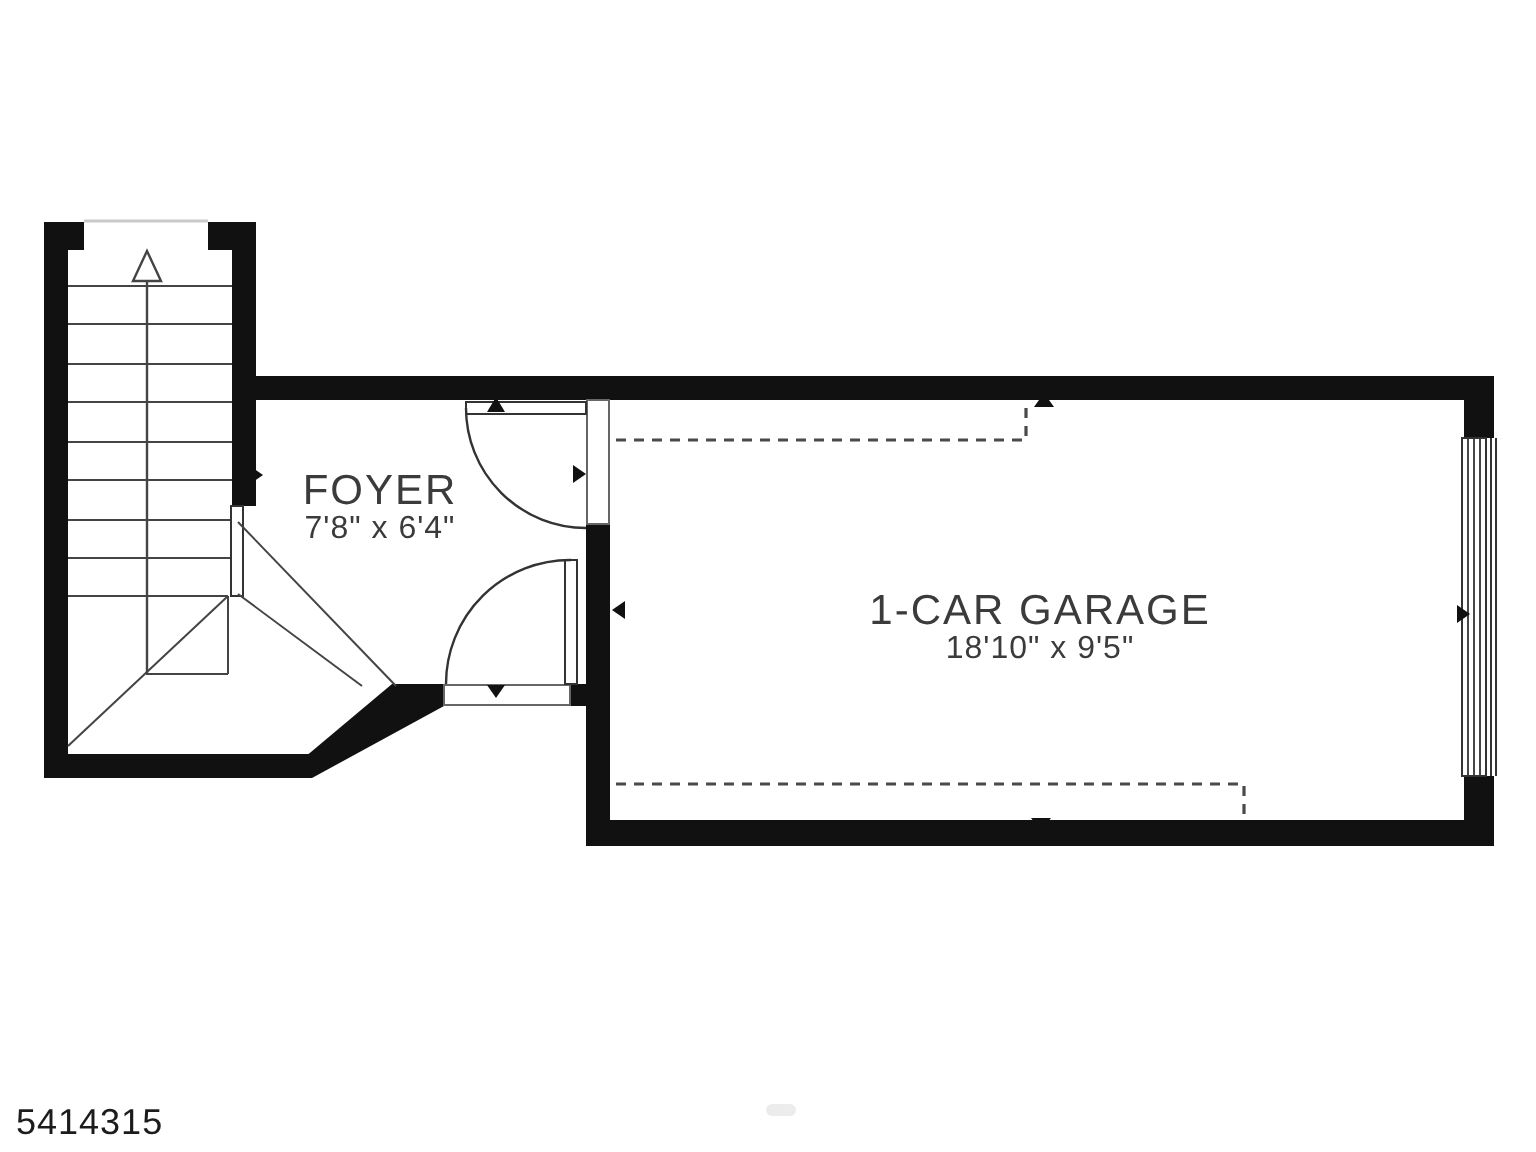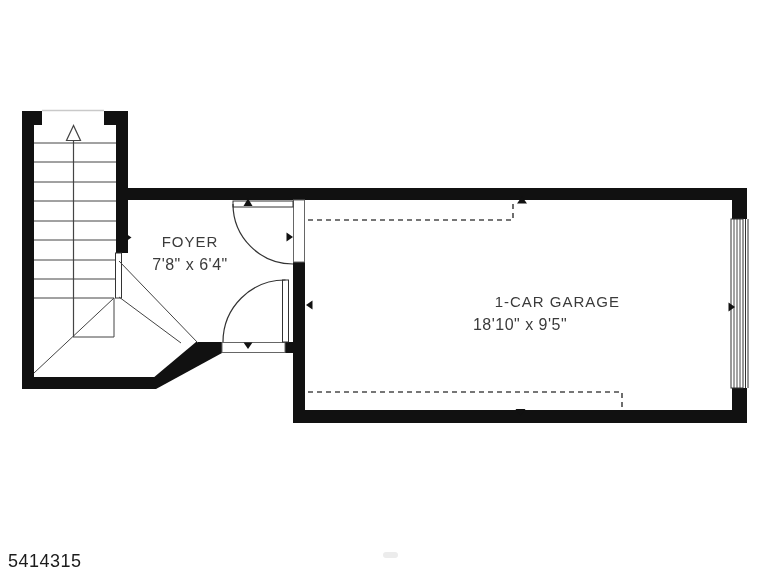--- a/index.html
+++ b/index.html
@@ -1,24 +1,24 @@
 <!DOCTYPE html>
 <html><head>
 <meta charset="utf-8">
 <style>
   html,body{margin:0;padding:0;background:#ffffff;}
   #canvas{position:relative;width:768px;height:576px;background:#ffffff;overflow:hidden;
           font-family:"Liberation Sans", sans-serif;}
   #plan-svg{position:absolute;left:0;top:0;}
   .label{position:absolute;text-align:center;color:#3b3b3b;line-height:1.25;}
-  .room-name{font-size:15px;letter-spacing:1px;}
+  .room-name{font-size:21px;letter-spacing:1px;}
   .room-dims{font-size:16px;letter-spacing:.5px;}
   #foyer-name{left:125px;top:233px;width:130px;}
   #foyer-dims{left:115px;top:255px;width:150px;}
-  #garage-name{left:420px;top:293px;width:200px;text-align:right;}
+  #garage-name{left:420px;top:293px;width:200px;}
   #garage-dims{left:420px;top:315px;width:200px;}
   #photo-id{position:absolute;left:8px;top:551px;font-size:18px;color:#1c1c1c;
             letter-spacing:.5px;text-align:right;}
   #watermark-smudge{position:absolute;left:383px;top:552px;width:15px;height:6px;
             background:#ececec;border-radius:3px;}
 </style>
 </head>
 <body>
 
 <div id="canvas">

